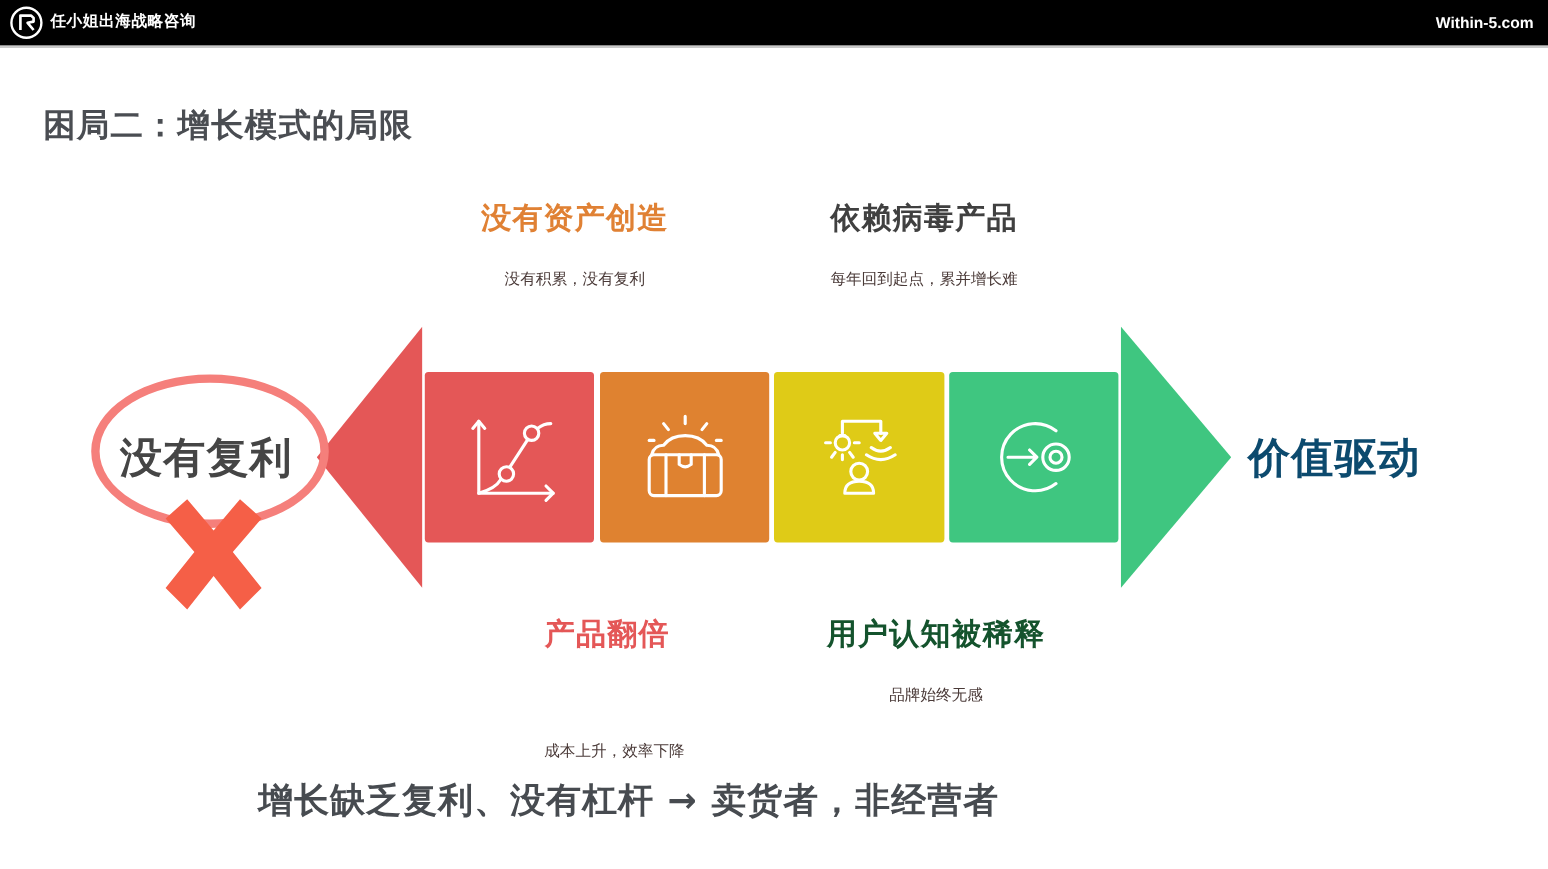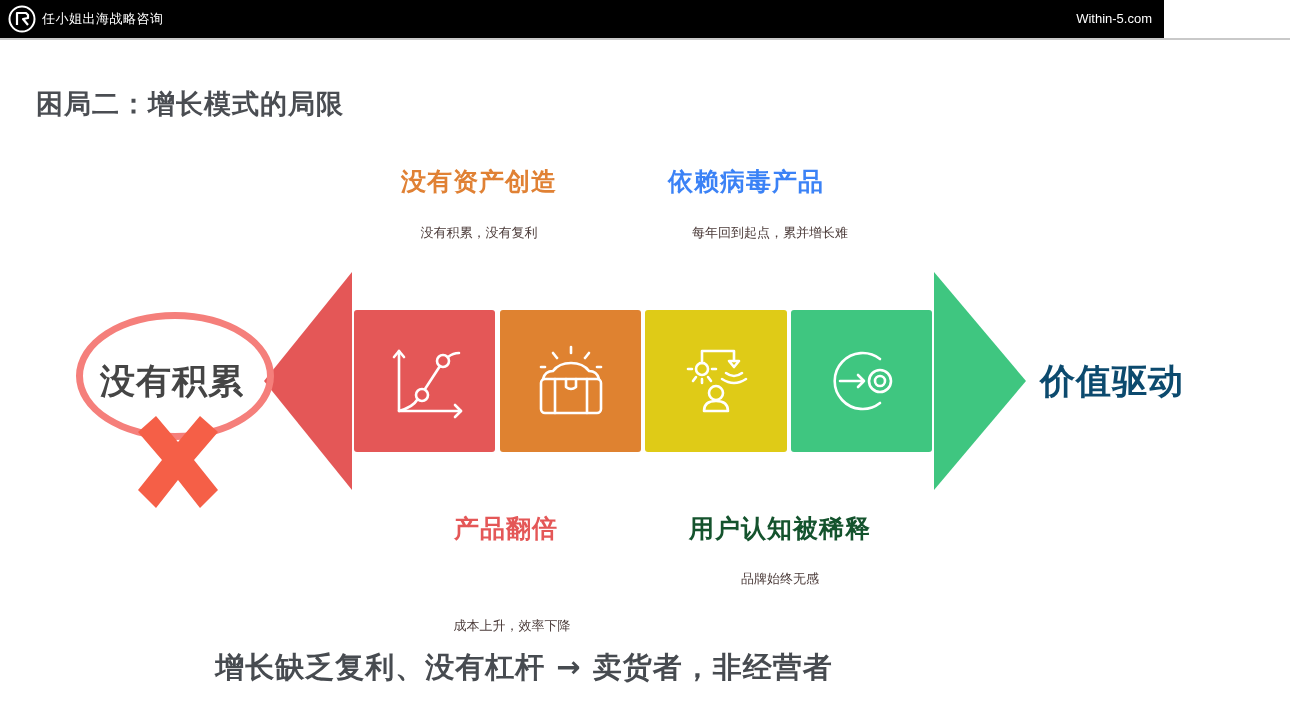--- a/index.html
+++ b/index.html
@@ -1,19 +1,19 @@
 <!DOCTYPE html>
 <html><head>
 <meta charset="utf-8">
 <style>
   * { margin: 0; padding: 0; box-sizing: border-box; }
   html, body { width: 1290px; height: 724px; overflow: hidden; background: #ffffff; }
   body { position: relative; font-family: "DejaVu Sans", "Liberation Sans", sans-serif; }
 
-  .topbar { position: absolute; left: 0; top: 0; width: 1164px; height: 38px; background: #000; }
+  .topbar { position: absolute; left: 0; top: 0; width: 1290px; height: 38px; background: #000; font-weight: bold; }
   .topbar-line { position: absolute; left: 0; top: 38px; width: 1290px; height: 2px; background: #c9c9c9; }
   .logo { position: absolute; left: 8px; top: 5px; width: 28px; height: 28px; }
   .brand { position: absolute; left: 42px; top: 9px; color: #fff; font-size: 13px; line-height: 20px; letter-spacing: 0.5px; }
   .site { position: absolute; right: 12px; top: 9px; color: #fff; font-family: "Liberation Sans", sans-serif; font-size: 13px; line-height: 20px; }
 
   .page-title { position: absolute; left: 36px; top: 86px; font-size: 27px; font-weight: bold; color: #4a4d52; letter-spacing: 1px; }
 
   .label-title { position: absolute; font-size: 25px; font-weight: bold; text-align: center; width: 260px; letter-spacing: 1px; }
   .label-desc { position: absolute; font-size: 13px; text-align: center; width: 320px; color: #4a3a38; }
 
@@ -45,21 +45,21 @@
   </svg>
   <span class="brand">任小姐出海战略咨询</span>
   <span class="site">Within-5.com</span>
 </div>
 <div class="topbar-line"></div>
 
 <div class="page-title">困局二：增长模式的局限</div>
 
 <div class="label-title" style="left:349px; top:165px; color:#e08134;">没有资产创造</div>
 <div class="label-desc" style="left:319px; top:224px;">没有积累，没有复利</div>
-<div class="label-title" style="left:616px; top:165px; color:#3b82f6;">依赖病毒产品</div>
+<div class="label-title" style="left:640px; top:165px; color:#404040;">依赖病毒产品</div>
 <div class="label-desc" style="left:610px; top:224px;">每年回到起点，累并增长难</div>
 
 <div class="arrow-left">
   <svg viewBox="0 0 88 218" preserveAspectRatio="none">
     <polygon points="88,0 88,218 0,109" fill="#e45757"></polygon>
   </svg>
 </div>
 
 <div class="box box-1">
   <svg viewBox="0 0 80 80" fill="none" stroke="#fff" stroke-width="2.6" stroke-linecap="round" stroke-linejoin="round">
@@ -109,21 +109,21 @@
   </svg>
 </div>
 
 <div class="arrow-right">
   <svg viewBox="0 0 92 218" preserveAspectRatio="none">
     <polygon points="0,0 92,109 0,218" fill="#3fc680"></polygon>
   </svg>
 </div>
 
 <div class="ellipse"></div>
-<div class="left-label">没有积累</div>
+<div class="left-label">没有复利</div>
 <svg class="xmark" viewBox="0 0 100 96">
   <path d="M10 18 L28 2 L50 28 L72 2 L90 18 L66 46 L90 76 L72 94 L50 66 L28 94 L10 76 L34 46 Z" fill="#f55f47"></path>
 </svg>
 
 <div class="right-label">价值驱动</div>
 
 <div class="label-title" style="left:376px; top:512px; color:#e45757;">产品翻倍</div>
 <div class="label-desc" style="left:352px; top:570px;margin-top:47px;">成本上升，效率下降</div>
 <div class="label-title" style="left:650px; top:512px; color:#14532d;">用户认知被稀释</div>
 <div class="label-desc" style="left:620px; top:570px;">品牌始终无感</div>

